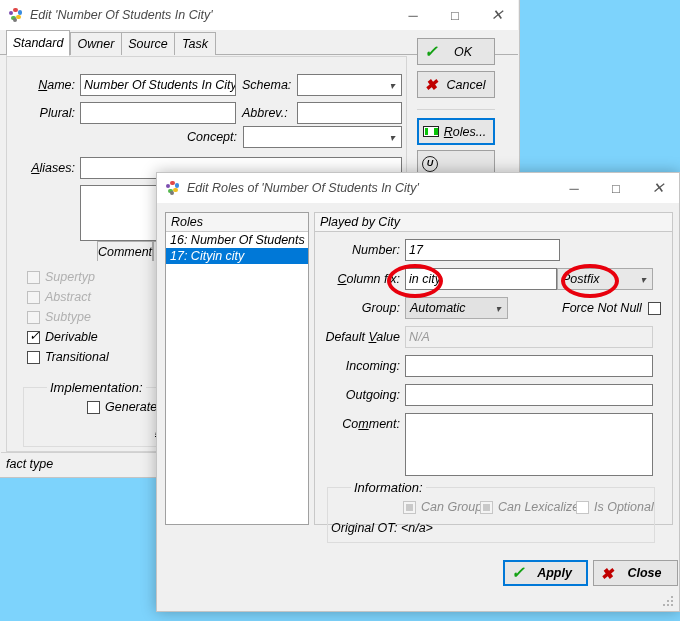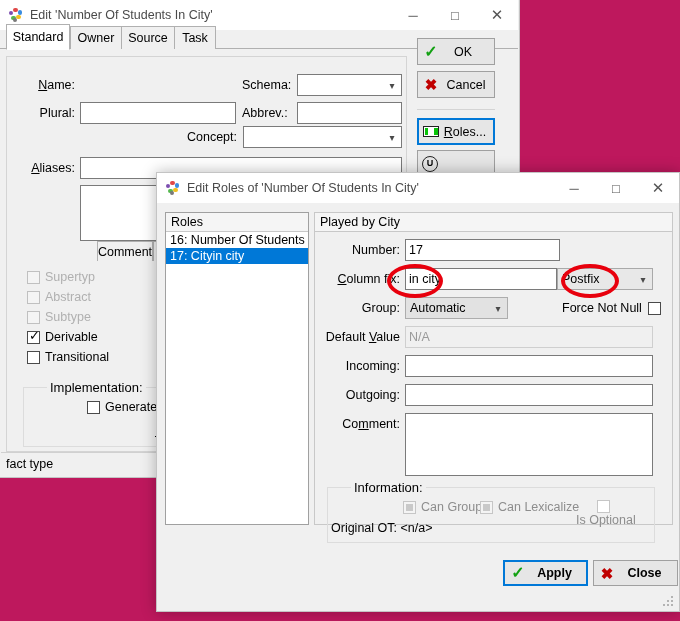--- a/index.html
+++ b/index.html
@@ -4,21 +4,21 @@
 <style>
   html, body {
     margin: 0; padding: 0;
     width: 680px; height: 621px;
     background: #ffffff;
     font-family: "Liberation Sans", sans-serif;
     font-size: 12px;
     color: #000000;
     overflow: hidden;
   }
-  #root { position: relative; width: 680px; height: 621px; background:#be185d; }
+  #root { position: relative; width: 680px; height: 621px; background:#7dd3fc;font-style:italic; }
 
   
   .window {
     position: absolute;
     background: #f0f0f0;
     border: 1px solid #c4c4c4;
     box-sizing: border-box;
   }
   .titlebar {
     height: 30px;
@@ -243,38 +243,39 @@
         <i style="background:#7c4fb0; left:0.8px; top:3.4px;"></i>
         <i style="background:#7a7a7a; left:5.2px; top:10.4px; width:3.8px; height:3.8px;"></i>
       </div>
       <div class="title-text">Edit 'Number Of Students In City'</div>
       <div class="titlebar-spacer"></div>
       <div class="winbtn">─</div>
       <div class="winbtn">□</div>
       <div class="winbtn close-x">✕</div>
     </div>
 
-    <div class="tabstrip" style="top:24px; left:0; width:518px;">
+    <div class="tabstrip" style="top:30px; left:0; width:518px;">
       <div class="tab active" style="left:6px; width:64px;">
         <span>Standard</span>
       </div>
       <div class="tab" style="left:70px; width:52px;">
         <span>Owner</span>
       </div>
       <div class="tab" style="left:121px; width:54px;">
         <span>Source</span>
       </div>
       <div class="tab" style="left:174px; width:42px;">
         <span>Task</span>
       </div>
     </div>
 
     <div style="position:absolute; left:6px; top:56px; width:401px; height:396px; background:#f0f0f0; border:1px solid #d4d4d4; box-sizing:border-box;">
 
       <div class="lbl" style="left:10px; top:21px; width:58px;"><u>N</u>ame:</div>
+      <div class="txt" style="left:73px; top:17px; width:156px;">Number Of Students In City</div>
       <div class="lbl" style="left:235px; top:21px; width:52px; text-align:left;">Schema:</div>
       <div class="combo" style="left:290px; top:17px; width:105px;">
         <span></span>
         <span class="arrow">▾</span>
       </div>
 
       <div class="lbl" style="left:10px; top:49px; width:58px;">Plural:</div>
       <div class="txt" style="left:73px; top:45px; width:156px;"></div>
       <div class="lbl" style="left:235px; top:49px; width:52px; text-align:left;">Abbrev.:</div>
       <div class="txt" style="left:290px; top:45px; width:105px;"></div>
@@ -432,21 +433,21 @@
       <div class="groupbox" style="left:12px; top:255px; width:328px; height:56px;">
         <span class="gtitle">Information:</span>
         <div class="cb greyfill" style="left:75px; top:12px; color:#8d8d8d;">
           <span class="box"></span>
           <span class="lbltx">Can Group</span>
         </div>
         <div class="cb greyfill" style="left:152px; top:12px; color:#8d8d8d;">
           <span class="box"></span>
           <span class="lbltx">Can Lexicalize</span>
         </div>
-        <div class="cb" style="left:248px; top:12px; color:#8d8d8d;flex-direction:column;">
+        <div class="cb" style="left:248px; top:12px; color:#8d8d8d;">
           <span class="box" style="border-color:#c6c6c6; background:#ffffff;"></span>
           <span class="lbltx">Is Optional</span>
         </div>
         <div style="position:absolute; left:3px; top:33px; font-size:12.5px; white-space:nowrap;">
           <span>Original OT:</span>
           <span>&lt;n/a&gt;</span>
         </div>
       </div>
     </div>
 

